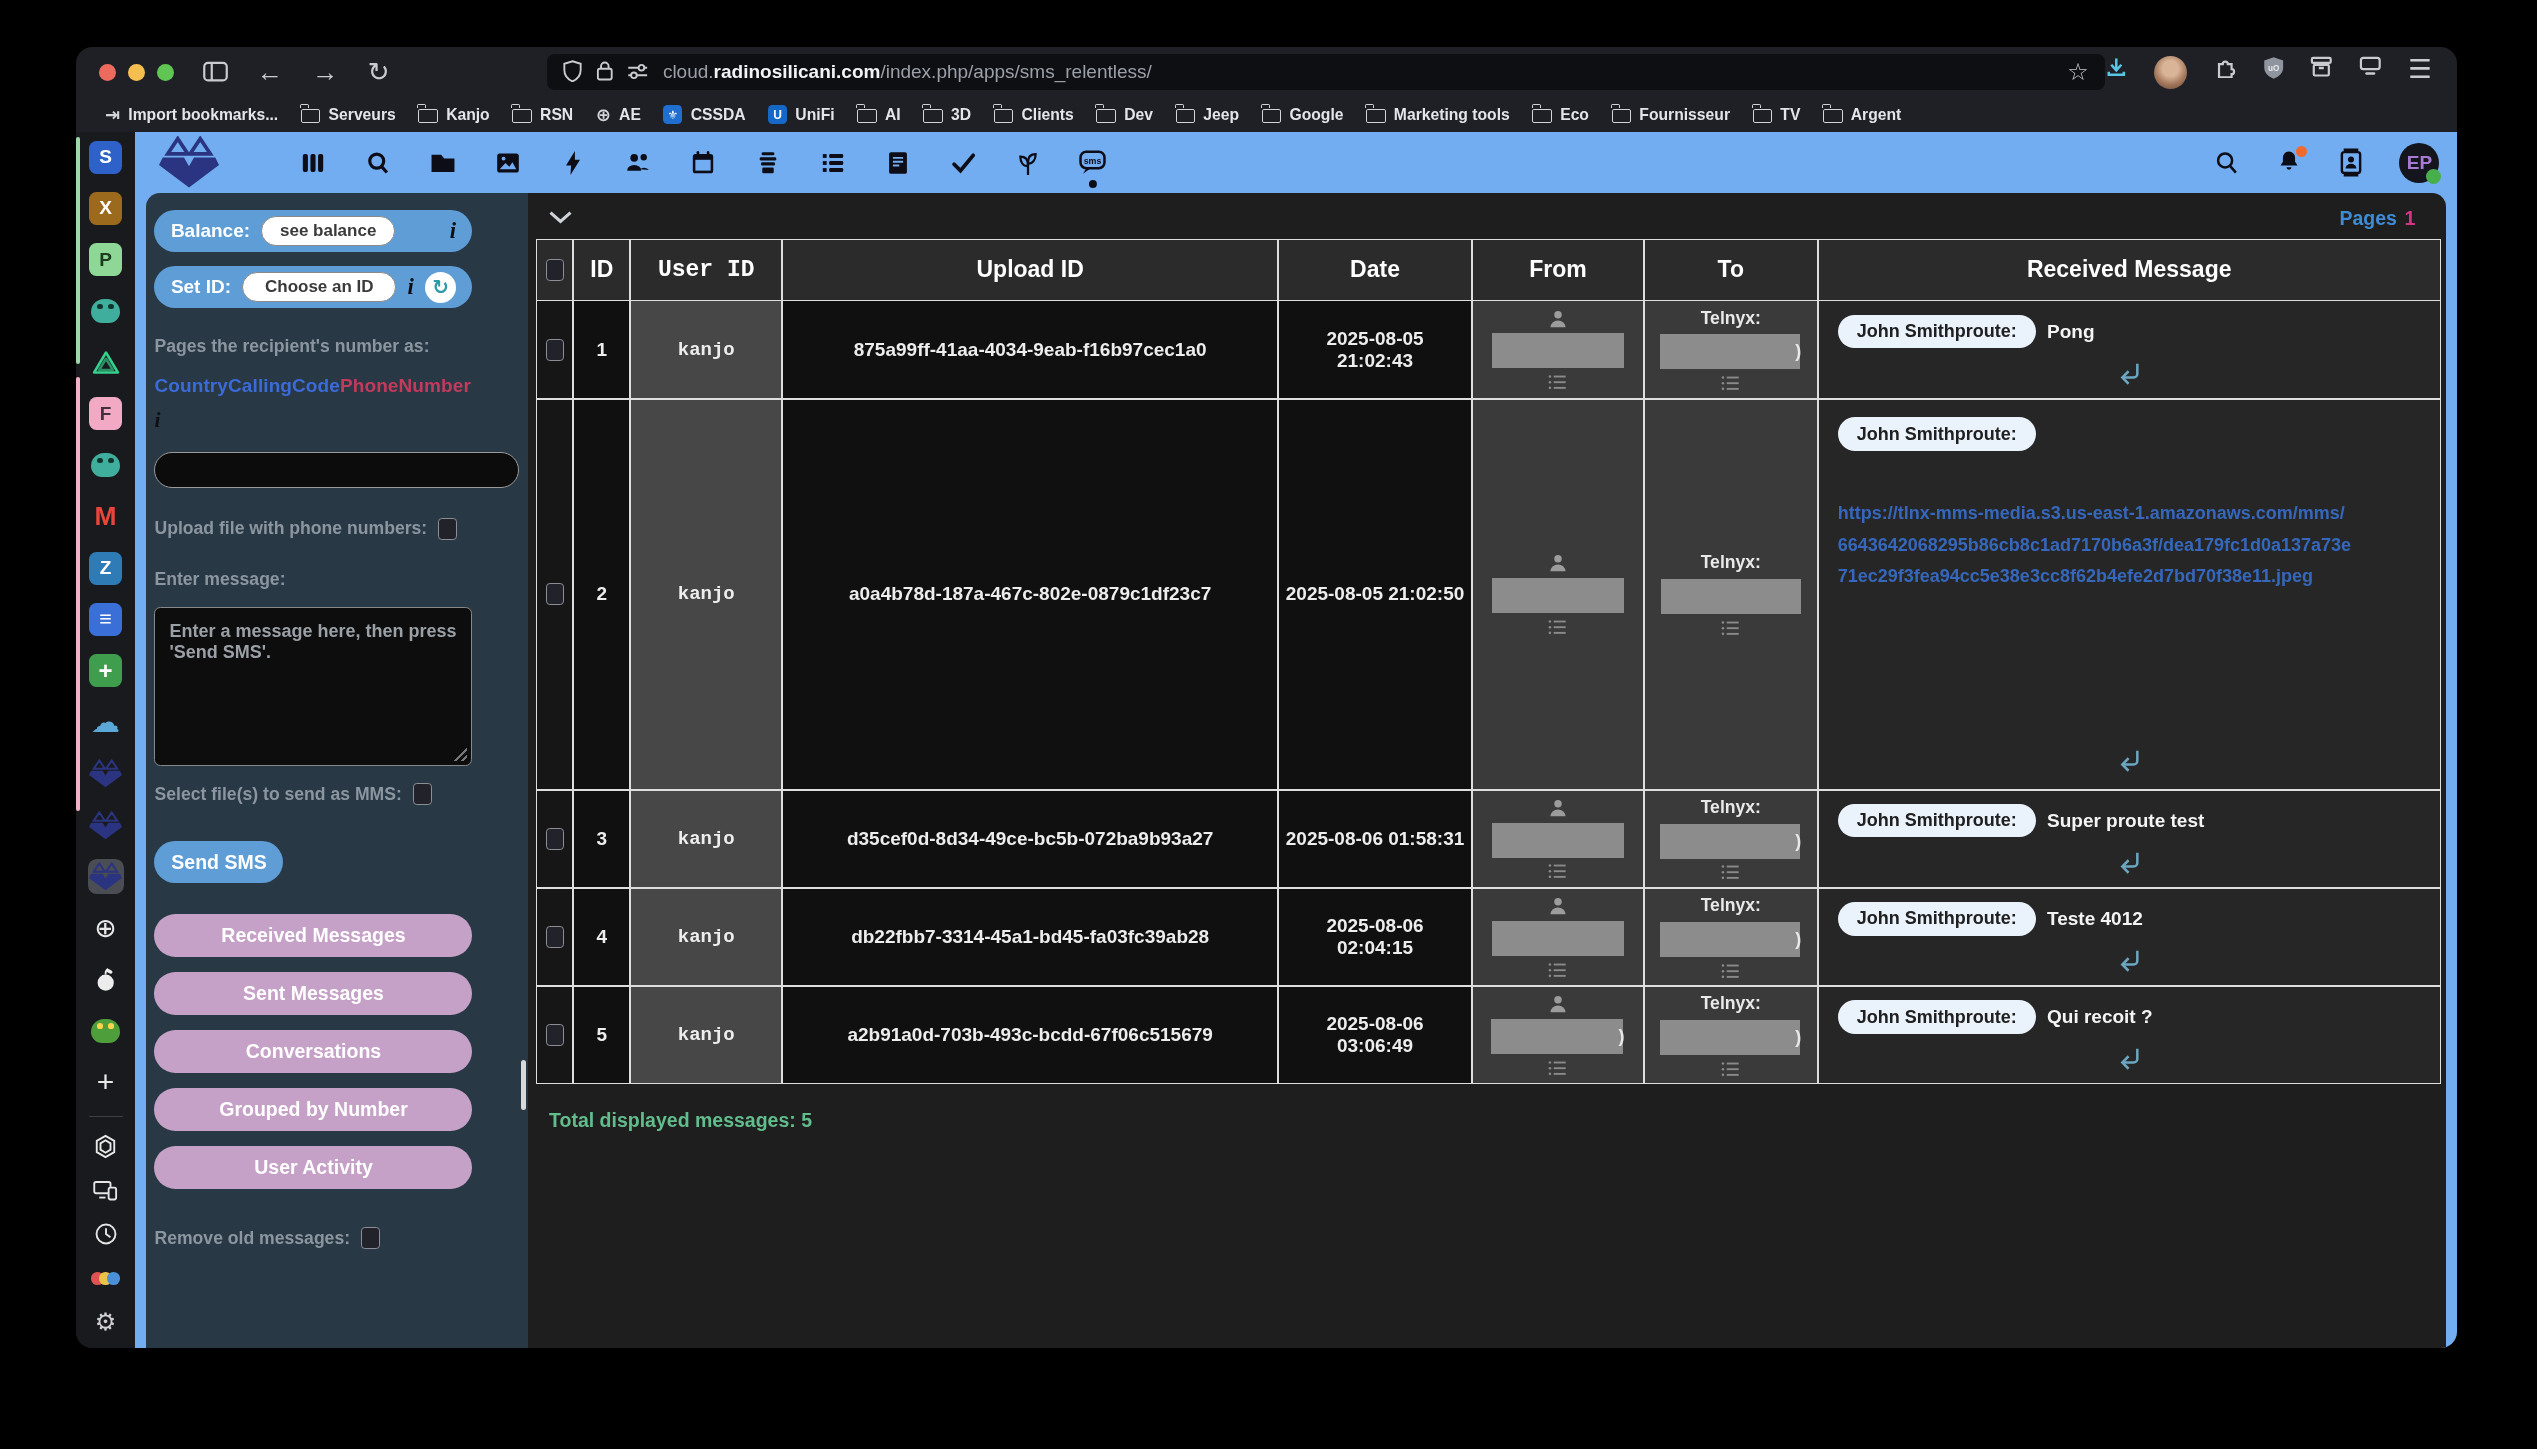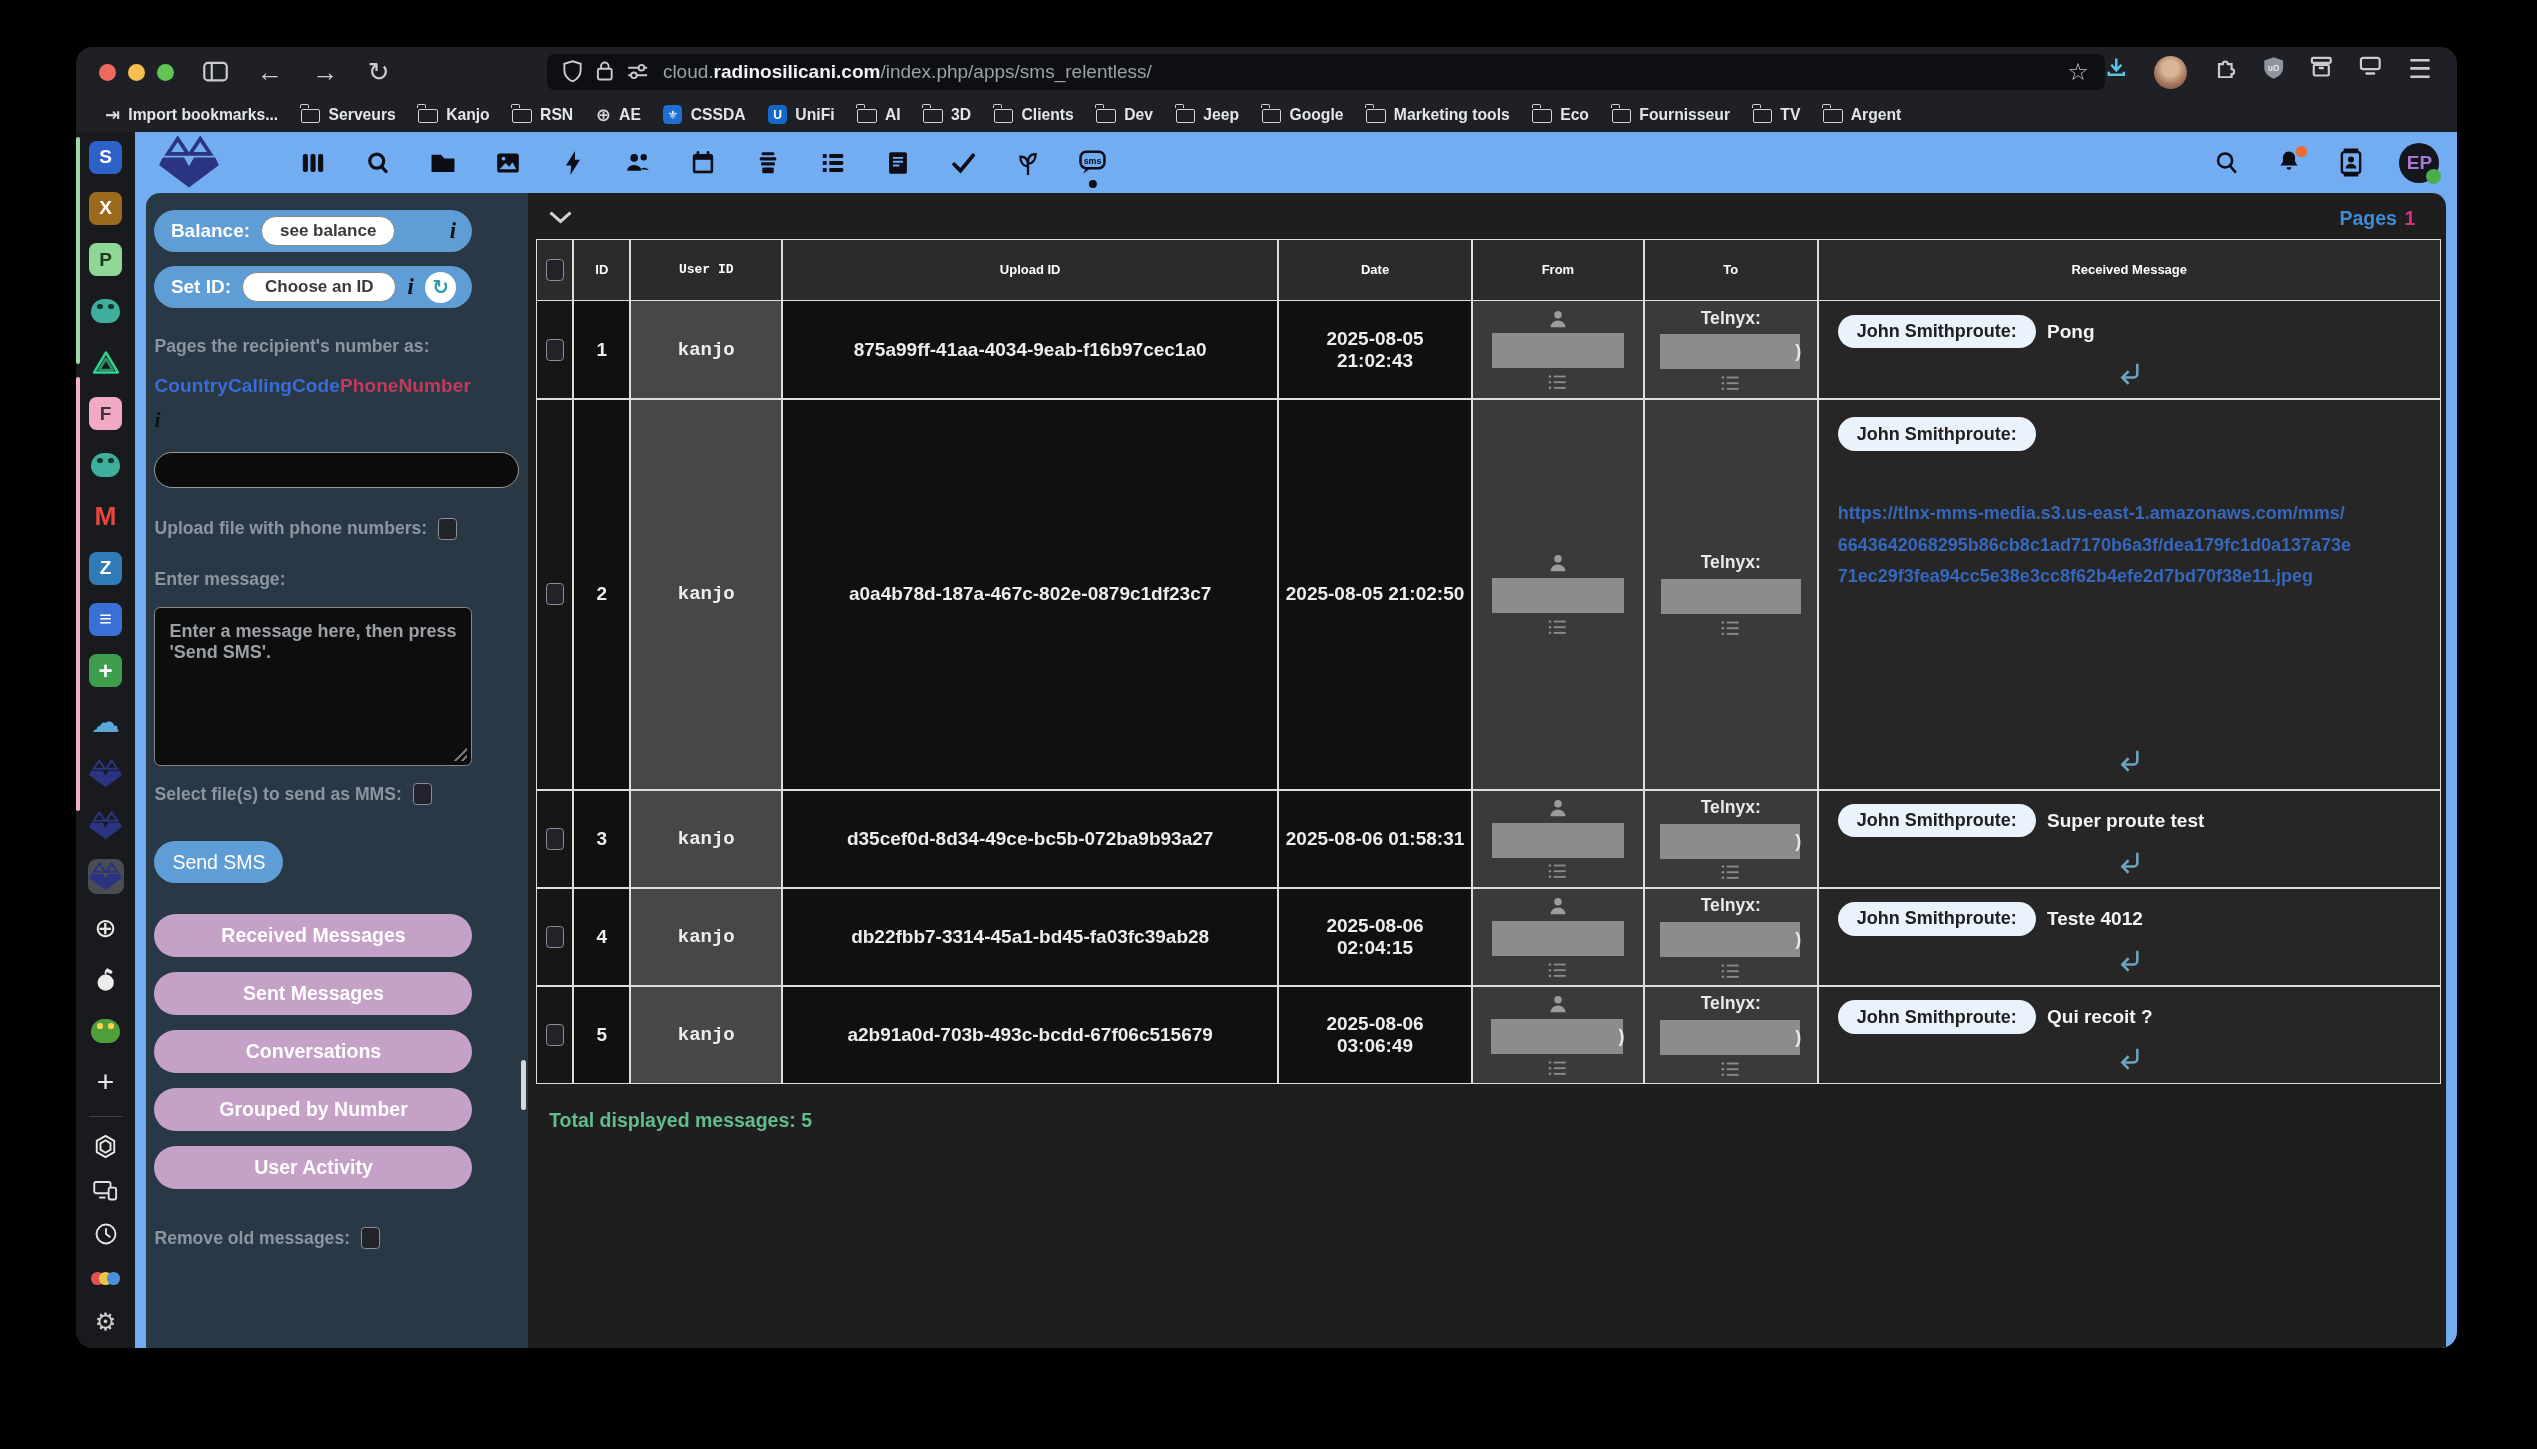--- a/index.html
+++ b/index.html
@@ -81,41 +81,41 @@
   .code-line{font-size:19px;font-weight:700;letter-spacing:0.1px;}
   .code-blue{color:#3a6bd8}.code-red{color:#c23a5c}
   .info-dark{font-family:"Liberation Serif","DejaVu Serif",serif;font-style:italic;font-weight:700;font-size:21.4px;color:#0d1014;}
   .num-input{width:100%;box-sizing:border-box;height:36px;background:#0c0c0c;border:1.9px solid #9a9a9a;border-radius:18px;color:#eee;font-size:17.6px;padding:0 14px;outline:none;font-family:inherit;}
   .chk{width:16.4px;height:20px;background:#22222b;border:1.9px solid #8d8d96;border-radius:3.8px;flex:0 0 auto;}
   .row-flex{display:flex;align-items:center;gap:11.3px;}
   .ta-wrap{position:relative;}
   .msg-area{width:100%;box-sizing:border-box;height:159px;background:#0d0d0d;border:1.9px solid #888;border-radius:6.3px;color:#9aa0a6;font-size:18px;font-weight:700;padding:12.6px 14px;resize:none;font-family:inherit;outline:none;}
   .msg-area::placeholder{color:#9aa0a6;opacity:1;}
   .ta-corner{position:absolute;right:5px;bottom:7.5px;width:16.4px;height:16.4px;background:repeating-linear-gradient(135deg,transparent 0 3.1px,#777 3.1px 5px);clip-path:polygon(100% 0,100% 100%,0 100%);}
-  .send-btn{width:129px;height:42px;background:#5e9dd6;border-radius:21.4px;color:#fff;font-weight:400;font-size:19.5px;display:flex;align-items:center;justify-content:center;}
+  .send-btn{width:129px;height:42px;background:#5e9dd6;border-radius:21.4px;color:#fff;font-weight:700;font-size:19.5px;display:flex;align-items:center;justify-content:center;}
   .mauve{height:43px;background:#c6a1c7;border-radius:21.4px;color:#fff;font-weight:700;font-size:19.5px;display:flex;align-items:center;justify-content:center;}
   .panel-scroll{position:absolute;right:1.9px;top:867px;width:5px;height:50px;background:#d9d9d9;border-radius:2.5px;}
 
   
   .content{flex:1;background:#1e1e1e;padding:8.8px 31px 0 8.2px;display:flex;flex-direction:column;min-width:0;}
   .content-top{display:flex;align-items:center;justify-content:space-between;height:33px;padding-left:11.3px;flex:0 0 auto;}
   .pages{font-size:19.5px;font-weight:700;display:flex;gap:7.5px;align-items:center;}
   .pages-label{color:#3f8cd6}.pages-num{color:#d63384}
   .tbl{display:grid;grid-template-columns:35px 55px 150px 494px 192px 170px 172px 621px;background:#dedede;border:1.9px solid #dedede;gap:1.9px;width:max-content;margin-top:3.8px;flex:0 0 auto;}
   .trow{display:contents;}
   .cell{display:flex;align-items:center;justify-content:center;color:#ededed;font-size:19px;font-weight:600;text-align:center;box-sizing:border-box;}
   .trow>.cell:nth-child(1){background:#161616;}
   .trow>.cell:nth-child(2){background:#101010;}
   .trow>.cell:nth-child(3){background:#474747;font-family:Liberation Mono, monospace;}
   .trow>.cell:nth-child(4){background:#101010;}
   .trow>.cell:nth-child(5){background:#101010;}
   .trow>.cell:nth-child(6){background:#3a3a3a;}
   .trow>.cell:nth-child(7){background:#3a3a3a;}
   .trow>.cell:nth-child(8){background:#262626;}
-  .trow.hrow>.cell:nth-child(n){background:#2b2b2b;min-height:60px;font-weight:700;font-size:13px;color:#fff;}
+  .trow.hrow>.cell:nth-child(n){background:#2b2b2b;min-height:60px;font-weight:700;font-size:23px;color:#fff;}
   .trow.r1>.cell{min-height:93px;}
   .trow.r2>.cell{min-height:389px;}
   .trow.r3>.cell{min-height:88px;}
   .trow.r4>.cell{min-height:90px;}
   .trow.r5>.cell{min-height:89px;}
   .cell.ft{flex-direction:column;gap:5.7px;padding:6.3px 0;}
   .to-label{color:#e9e9e9;font-size:17.6px;font-weight:700;}
   .redact-row{display:flex;align-items:center;}
   .redact{width:132px;height:35px;background:#8c8c8c;}
   .redact.w2{width:140px;}

